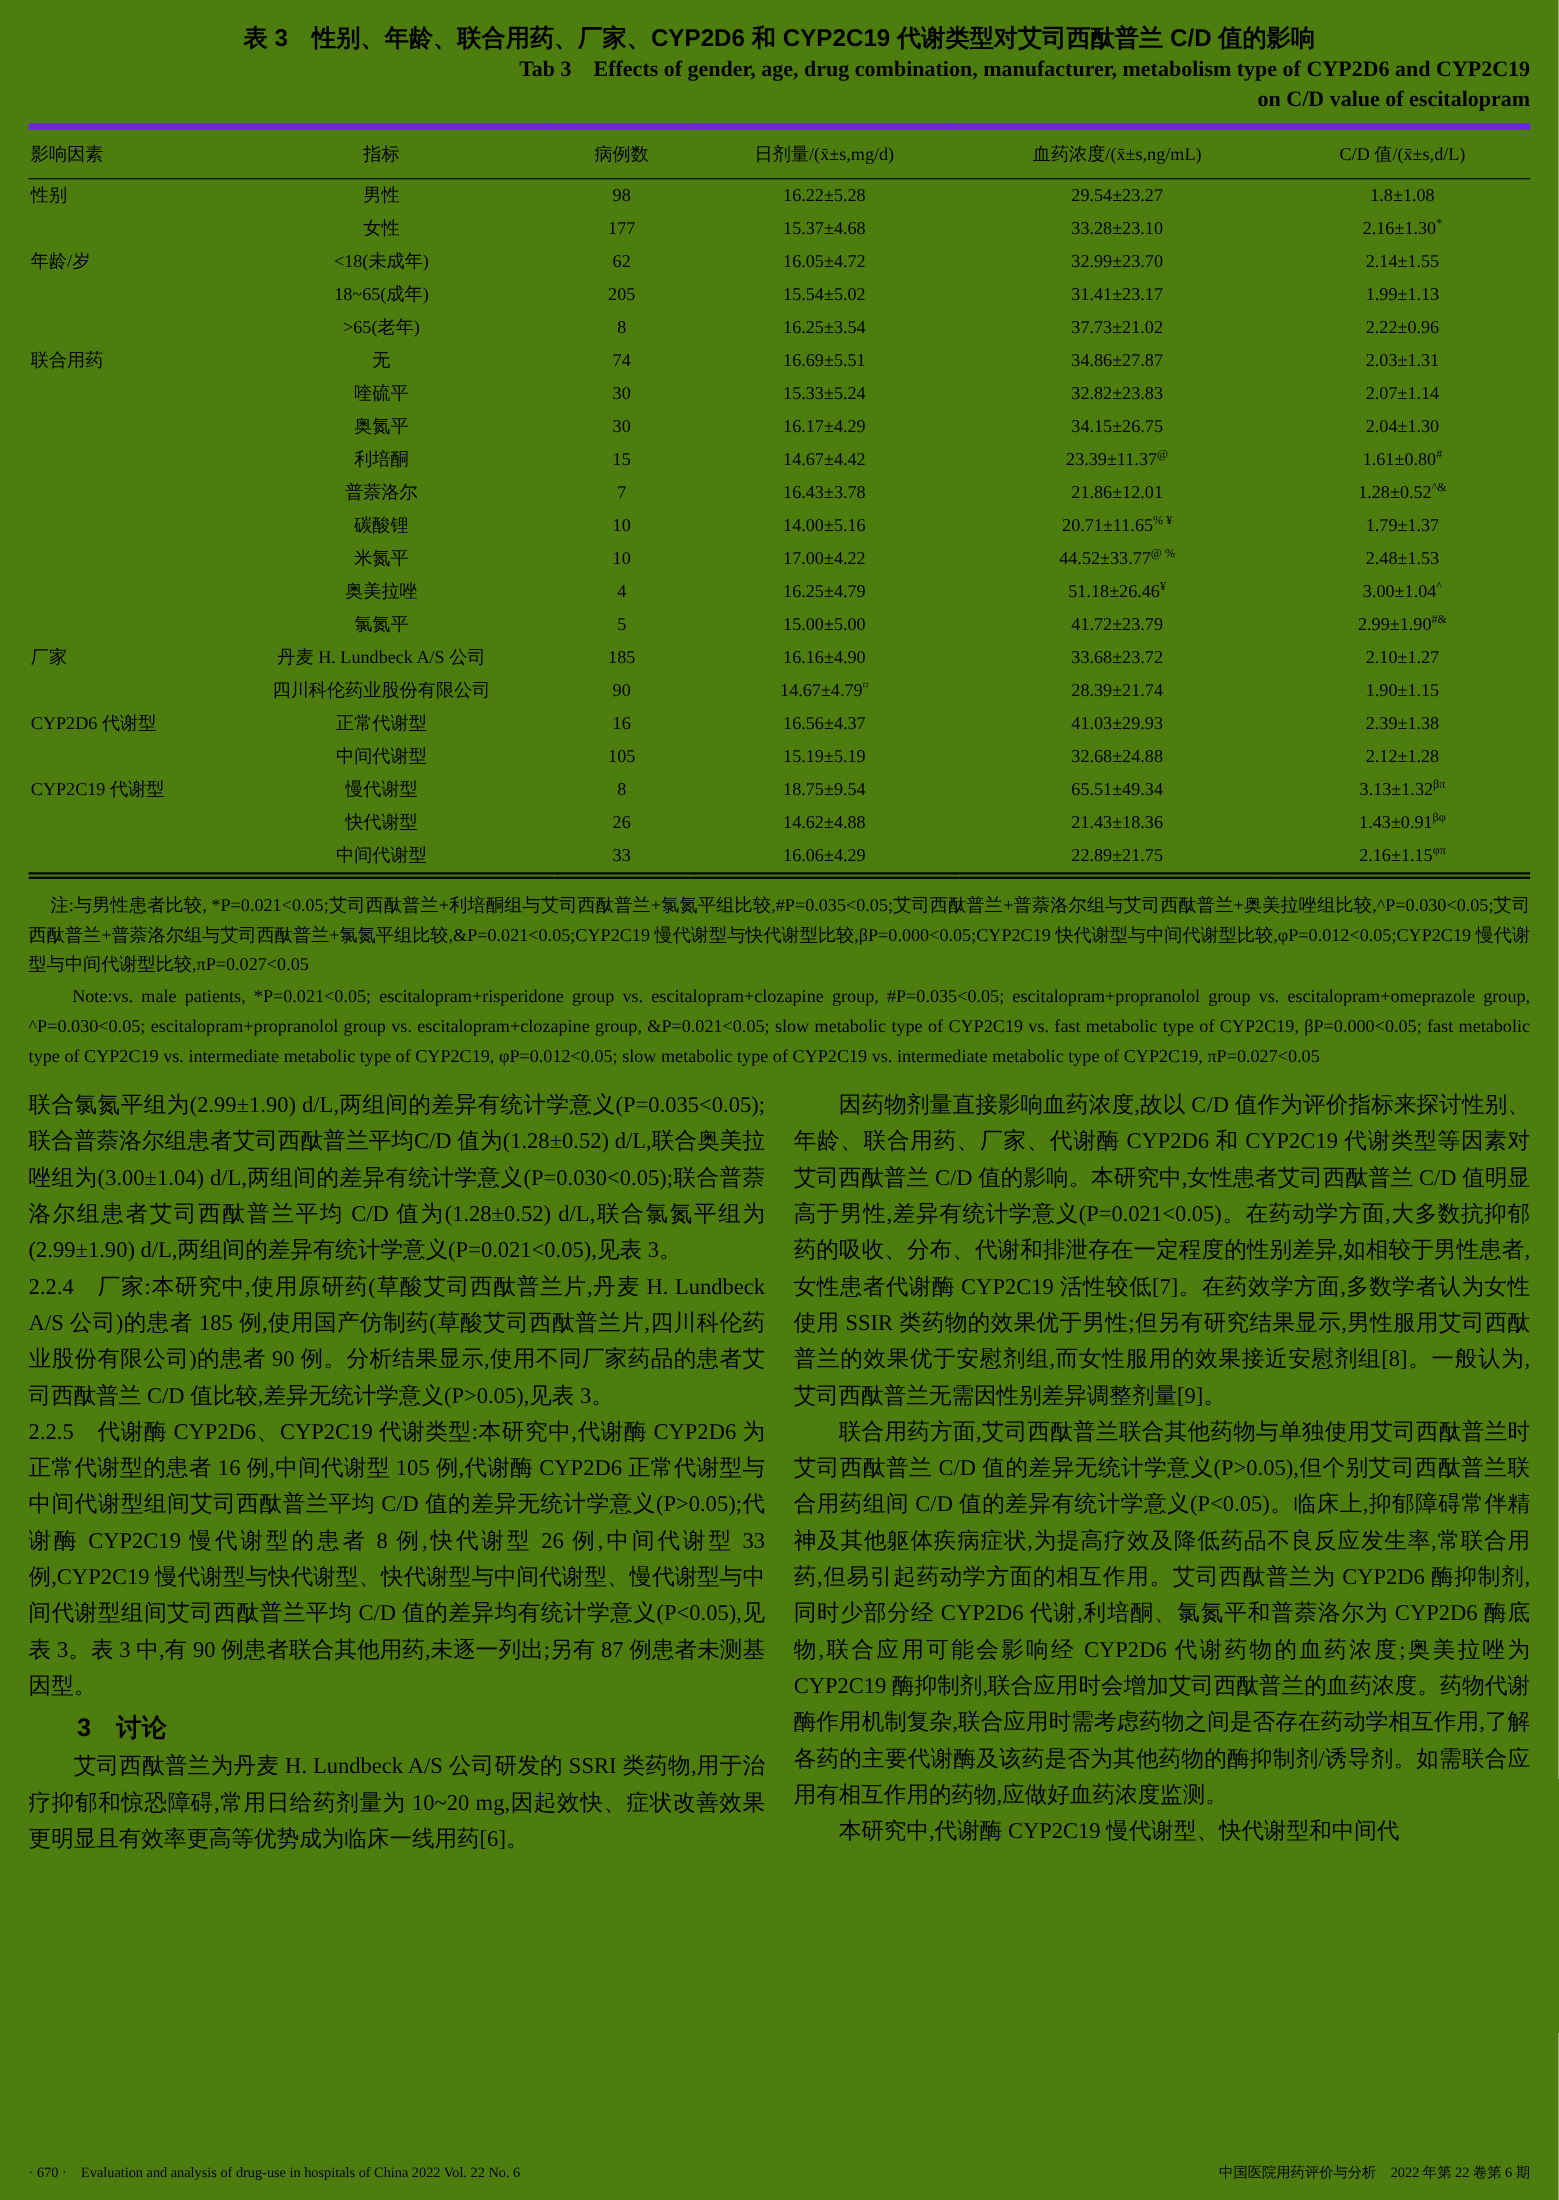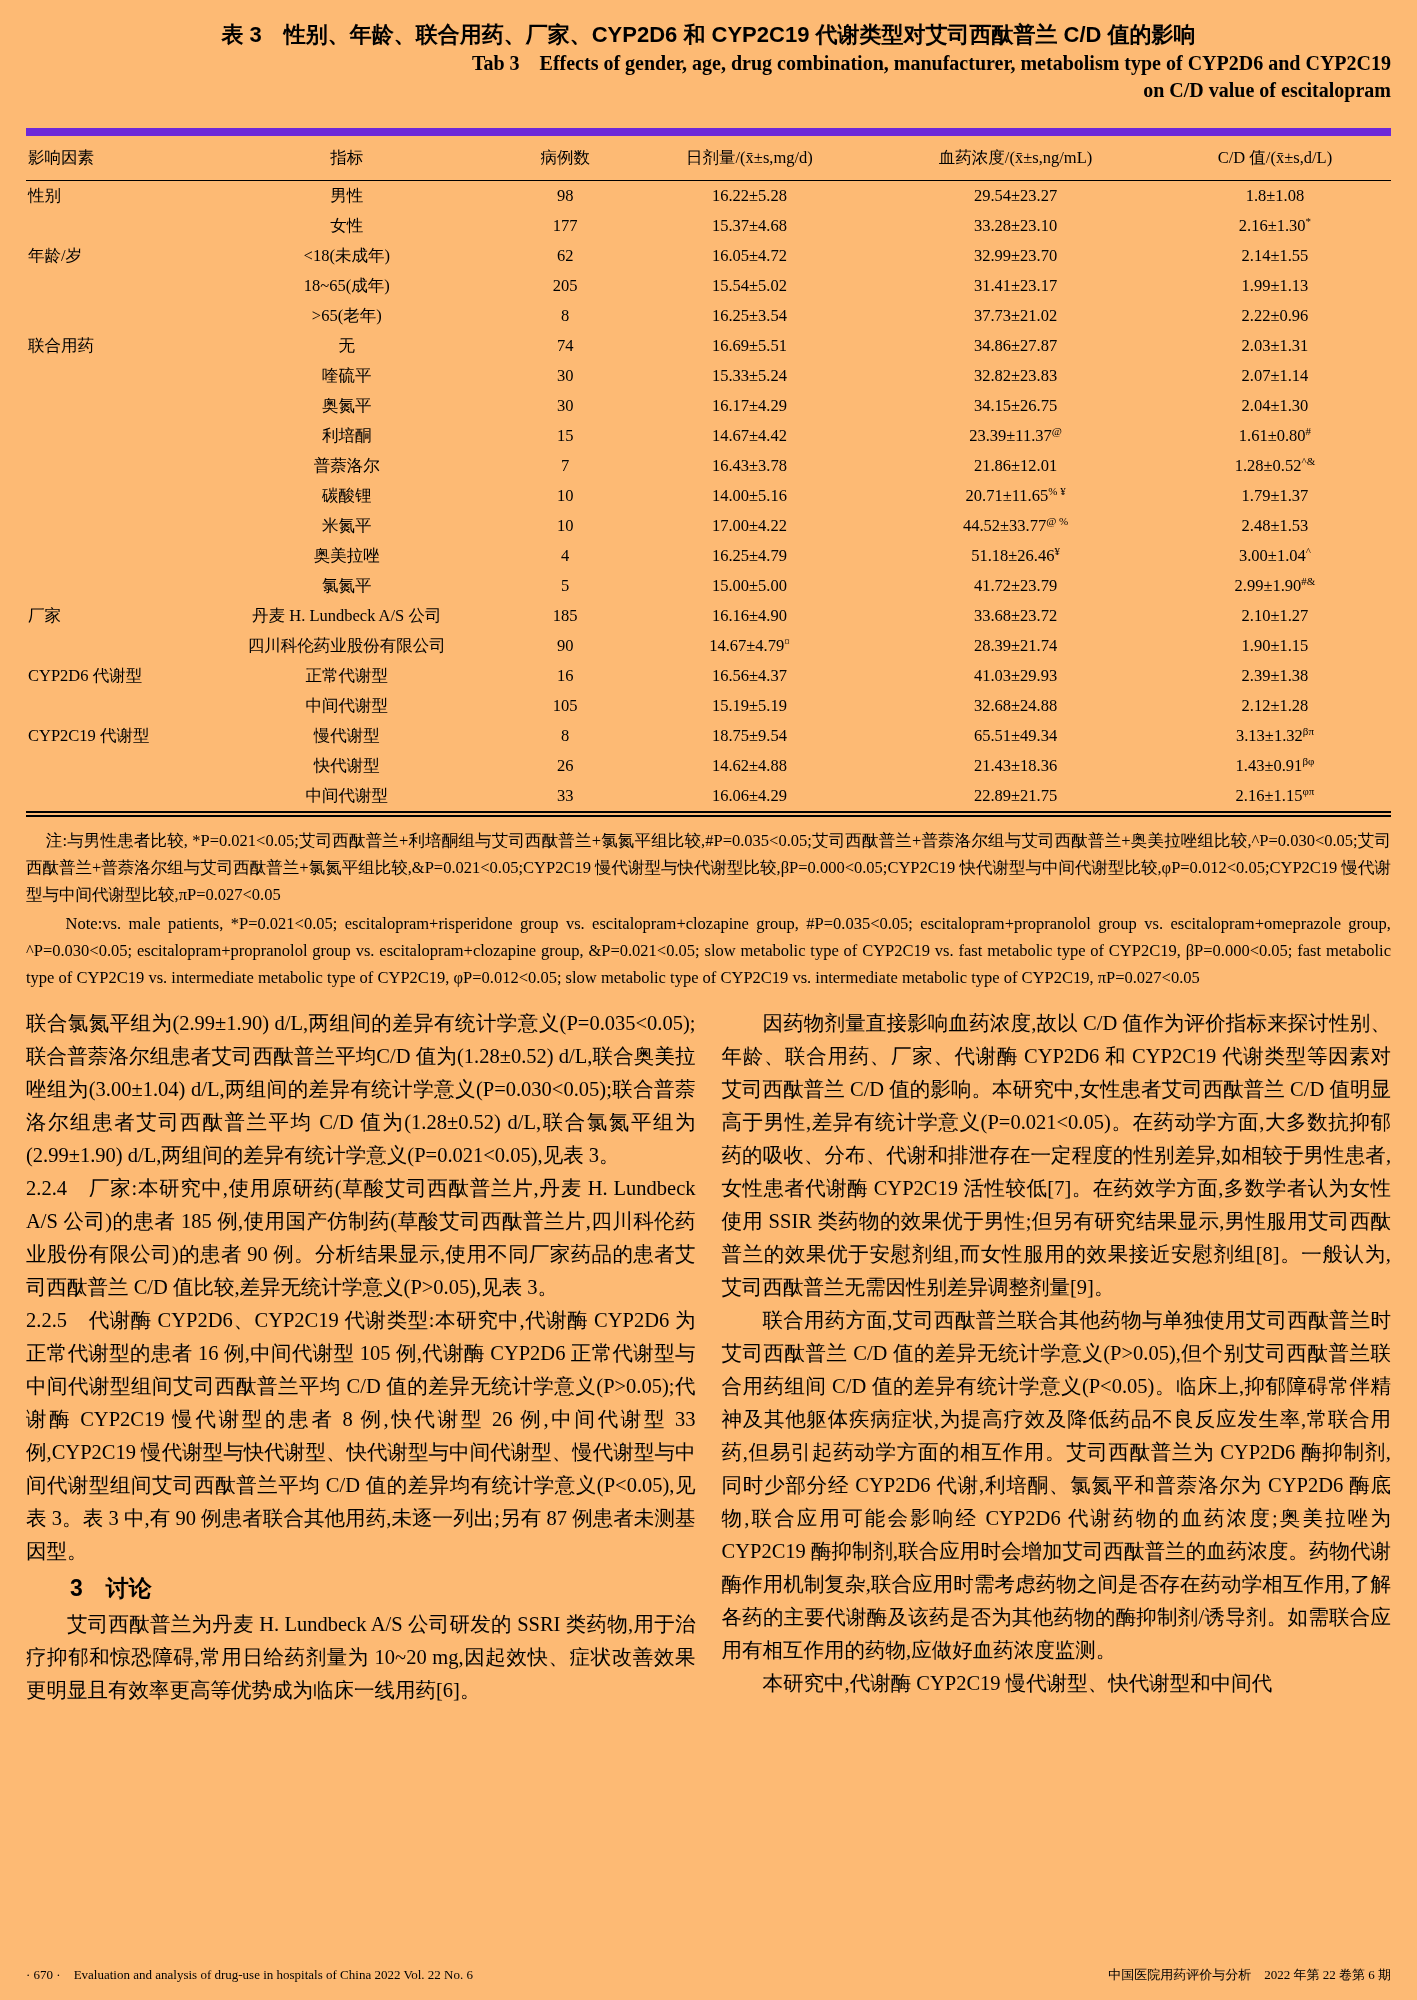--- a/index.html
+++ b/index.html
@@ -1,29 +1,29 @@
 <!DOCTYPE html>
 <html><head>
 <meta charset="utf-8">
 <style>
   html,body{margin:0;padding:0;background:#e8e8e8;}
   .page{
-    width:1417px;height:2000px;margin:0 auto;background:#fdba74;color:#000;
+    width:1417px;height:2000px;margin:0 auto;background:#4d7c0f;color:#000;
     font-family:"Liberation Serif","DejaVu Serif",serif;
     position:relative;box-sizing:border-box;padding:20px 26px 0 26px;overflow:hidden;
   }
   
   .tbl-title-zh{
     text-align:center;font-weight:bold;font-size:22px;line-height:30px;
     font-family:"Liberation Sans","DejaVu Sans",sans-serif;
   }
   .tbl-title-en{text-align:right;font-weight:bold;font-size:20px;line-height:27px;}
   table[data-name="effects-table"]{
-    width:100%;border-collapse:collapse;margin-top:24px;
-    border-top:8px solid #6d28d9;border-bottom:6px double #000;
+    width:100%;border-collapse:collapse;margin-top:8px;
+    border-top:6px solid #6d28d9;border-bottom:6px double #000;
   }
   thead tr{border-bottom:1px solid #000;}
   th{font-weight:normal;font-size:16.5px;padding:11px 2px;text-align:center;white-space:nowrap;}
   td{font-size:16.5px;padding:4px 2px;text-align:center;white-space:nowrap;}
   th.left,td.left{text-align:left;}
   th:nth-child(1),td:nth-child(1){width:12%;}
   th:nth-child(2),td:nth-child(2){width:23%;}
   th:nth-child(3),td:nth-child(3){width:9%;}
   th:nth-child(4),td:nth-child(4){width:18%;}
   th:nth-child(5),td:nth-child(5){width:21%;}

